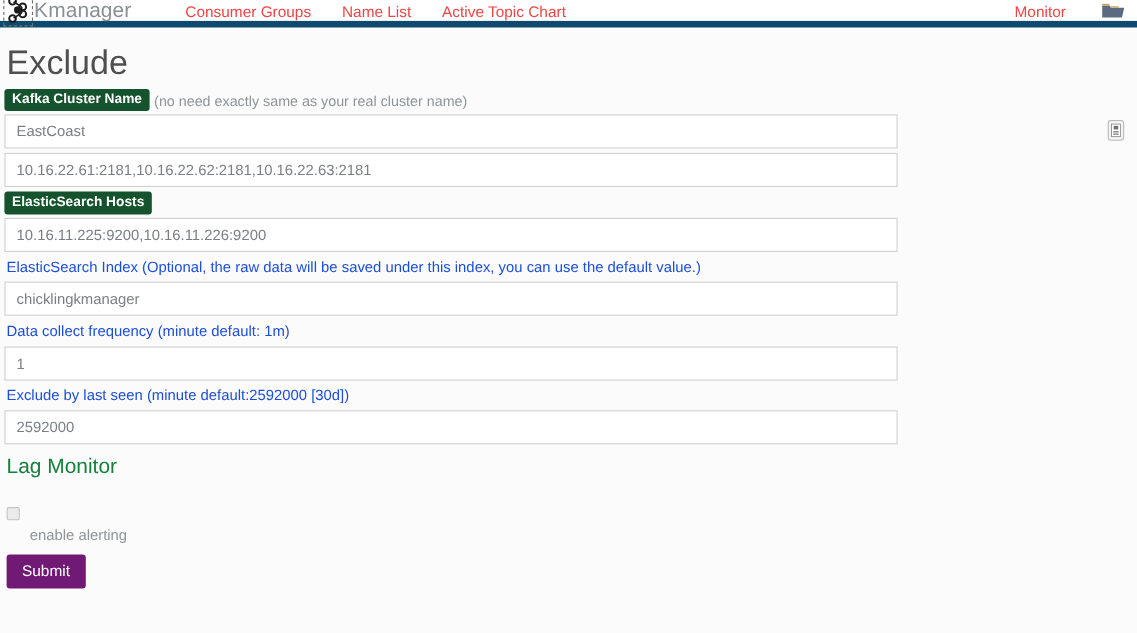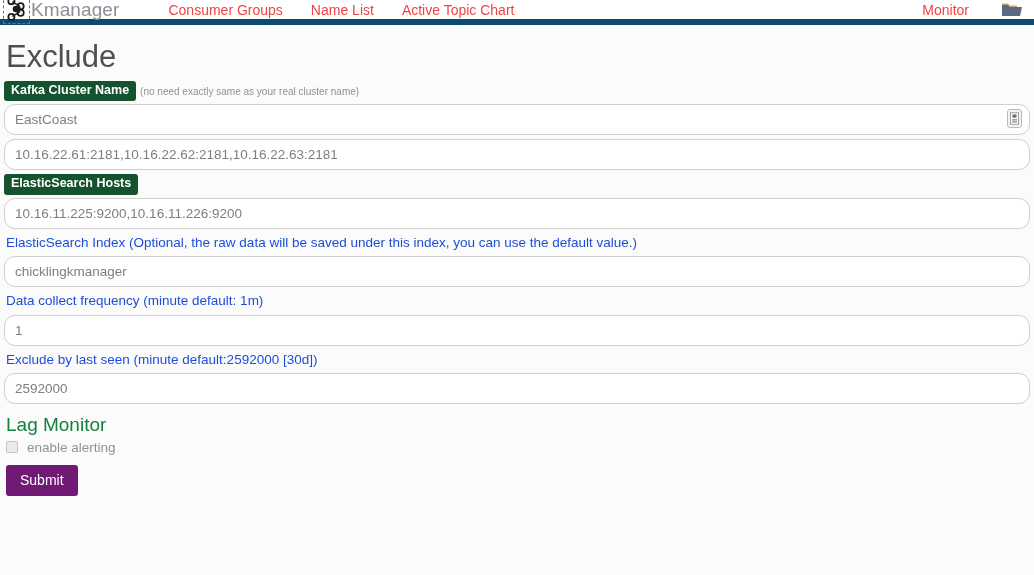--- a/index.html
+++ b/index.html
@@ -101,39 +101,39 @@
     color: #ffffff;
     font-weight: bold;
     font-size: 12.5px;
     padding: 3px 7px 4px 7px;
     border-radius: 3px;
     line-height: 1.1;
     vertical-align: middle;
   }
   .hint-inline {
     color: #8d9397;
-    font-size: 10px;
+    font-size: 13px;
     margin-left: 4px;
     vertical-align: middle;
   }
   .plain-label {
     display: block;
     color: #1d4ed8;
     font-size: 13.5px;
     margin: 0 0 3px 2px;
     line-height: 1.5;
   }
 
   .input-row { position: relative; margin-top: 3px; }
   .text-input {
-    width: 1026px;
+    width: 812px;
     height: 31px;
     box-sizing: border-box;
     border: 1px solid #cfcfcf;
-    border-radius: 11px;
+    border-radius: 0;
     background: #ffffff;
     padding: 4px 10px;
     font-family: "Liberation Sans", sans-serif;
     font-size: 13.5px;
     color: #7a7f83;
     outline: none;
     display: block;
   }
 
   .autofill-icon {
@@ -166,20 +166,21 @@
     border-radius: 2px;
     box-sizing: border-box;
     cursor: pointer;
     flex: 0 0 auto;
   }
   .check-label {
     margin-left: 9px;
     color: #8d9397;
     font-size: 13.5px;
     cursor: pointer;
+    margin-top: 39px;
   }
 
   
   .submit-btn {
     background: #701a75;
     color: #ffffff;
     border: none;
     border-radius: 3px;
     font-family: "Liberation Sans", sans-serif;
     font-size: 14px;

